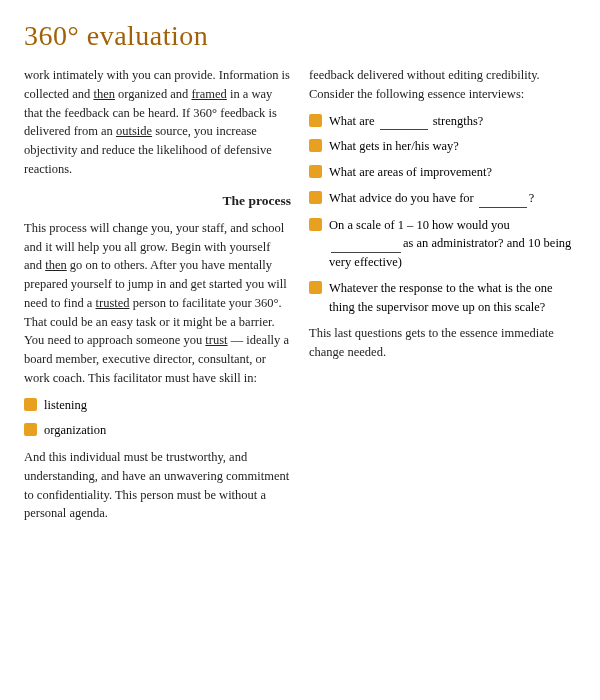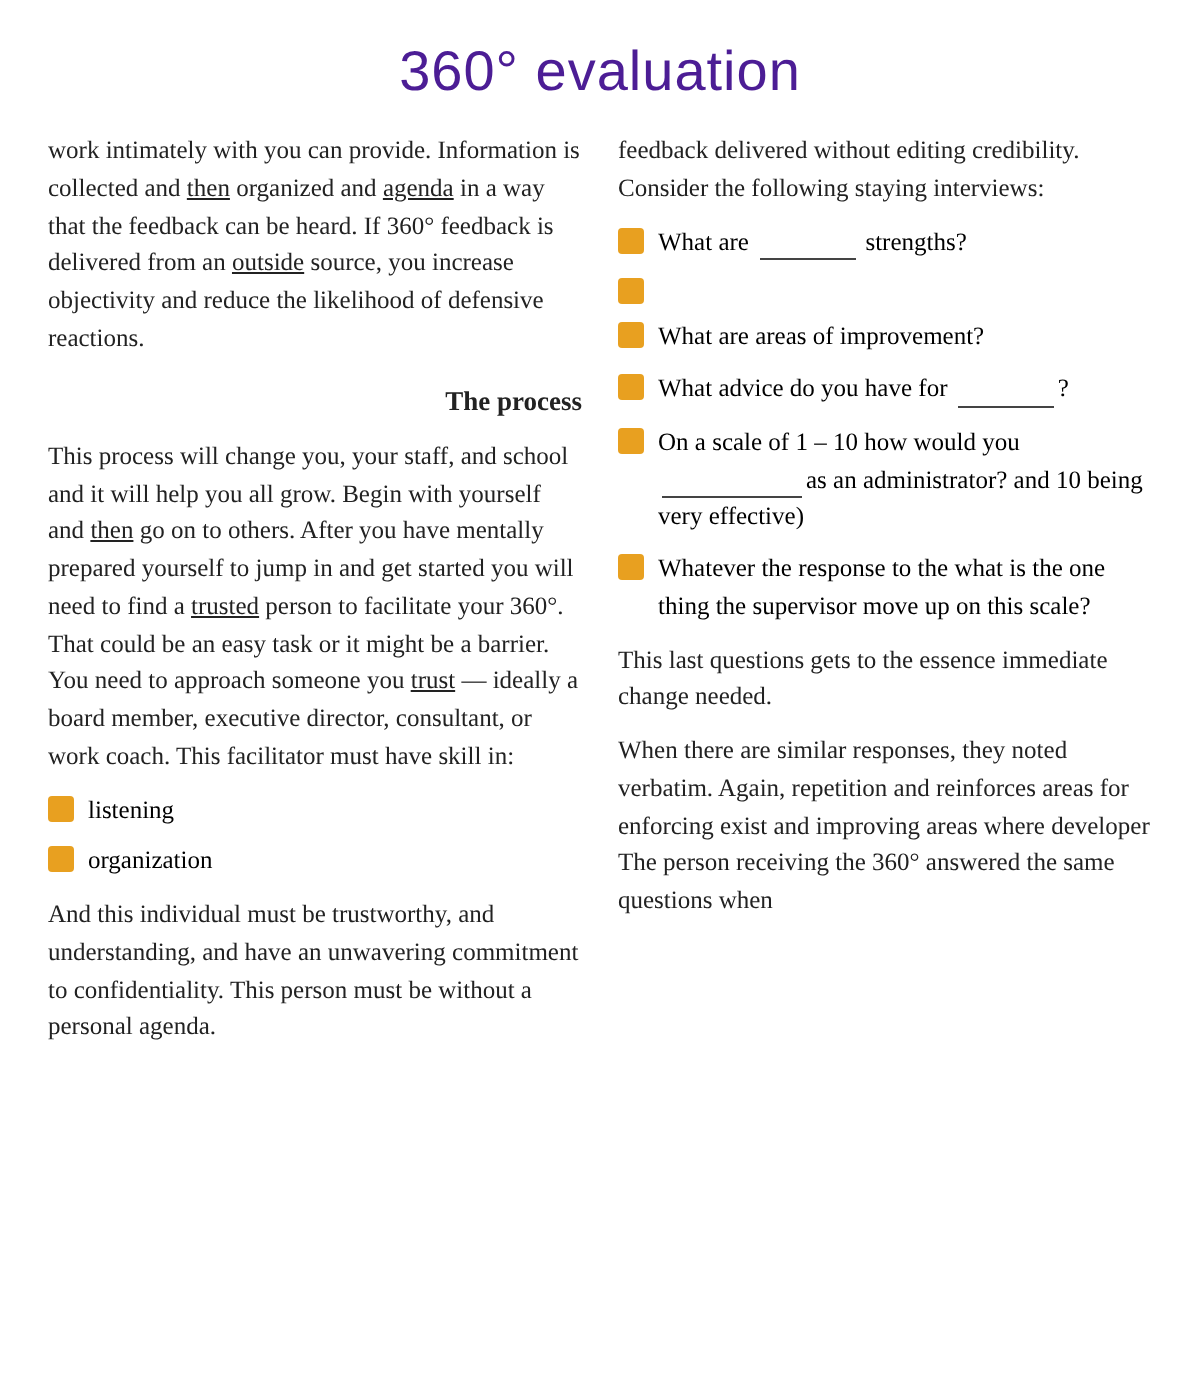--- a/index.html
+++ b/index.html
@@ -18,25 +18,25 @@
 
     .page {
       width: 600px;
       min-height: 700px;
       background: #ffffff;
       padding: 20px 24px 24px 24px;
       box-shadow: 0 1px 4px rgba(0,0,0,0.18);
     }
 
     .page-title {
-      text-align: center;
+      text-align: left;
       font-size: 28px;
       font-weight: normal;
-      font-family: Liberation Sans, sans-serif;
-      color: #4c1d95;
+      font-family: Liberation Serif, serif;
+      color: #a16207;
       margin-bottom: 14px;
       letter-spacing: 0.5px;
     }
 
     .two-col {
       display: flex;
       gap: 18px;
     }
 
     .col-left {
@@ -117,21 +117,21 @@
 </head>
 <body>
 
 <div class="page">
   <h1 class="page-title">360° evaluation</h1>
 
   <div class="two-col">
 
     <div class="col-left">
       <p>
-        work intimately with you can provide. Information is collected and <span class="underline-word">then</span> organized and <span class="underline-word">agenda</span> in a way that the feedback can be heard. If 360° feedback is delivered from an <span class="underline-word">outside</span> source, you increase objectivity and reduce the likelihood of defensive reactions.
+        work intimately with you can provide. Information is collected and <span class="underline-word">then</span> organized and <span class="underline-word">framed</span> in a way that the feedback can be heard. If 360° feedback is delivered from an <span class="underline-word">outside</span> source, you increase objectivity and reduce the likelihood of defensive reactions.
       </p>
 
       <p class="section-heading"><strong>The process</strong></p>
 
       <p>
         This process will change you, your staff, and school and it will help you all grow. Begin with yourself and <span class="underline-word">then</span> go on to others. After you have mentally pre­pared yourself to jump in and get started you will need to find a <span class="underline-word">trusted</span> person to facilitate your 360°. That could be an easy task or it might be a barrier. You need to approach someone you <span class="underline-word">trust</span> — ideally a board member, executive director, consultant, or work coach. This facilitator must have skill in:
       </p>
 
       <ul class="bullet-list">
         <li>
@@ -144,30 +144,31 @@
         </li>
       </ul>
 
       <p>
         And this individual must be trustworthy, and understanding, and have an unwavering commit­ment to confidentiality. This person must be without a personal agenda.
       </p>
     </div>
 
     <div class="col-right">
       <p>
-        feedback delivered without editing credibility. Consider the following staying interviews:
+        feedback delivered without editing credibility. Consider the following essence interviews:
       </p>
 
       <ul class="bullet-list">
         <li>
           <span class="bullet-icon"></span>
           <span class="bullet-text">What are <span class="blank-line"></span> strengths?</span>
         </li>
         <li>
           <span class="bullet-icon"></span>
+          <span class="bullet-text">What gets in her/his way?</span>
         </li>
         <li>
           <span class="bullet-icon"></span>
           <span class="bullet-text">What are areas of improvement?</span>
         </li>
         <li>
           <span class="bullet-icon"></span>
           <span class="bullet-text">What advice do you have for <span class="blank-line"></span>?</span>
         </li>
       </ul>
@@ -181,18 +182,15 @@
         <li>
           <span class="bullet-icon"></span>
           <span class="bullet-text">Whatever the response to the what is the one thing the supervisor move up on this scale?</span>
         </li>
       </ul>
 
       <p>
         This last questions gets to the essence immediate change needed.
       </p>
 
-      <p style="margin-top:8px;">
-        When there are similar responses, they noted verbatim. Again, repetition and reinforces areas for enforcing exist and improving areas where developer The person receiving the 360° answered the same questions when
-      </p>
     </div>
   </div>
 </div>
 
 </body></html>

